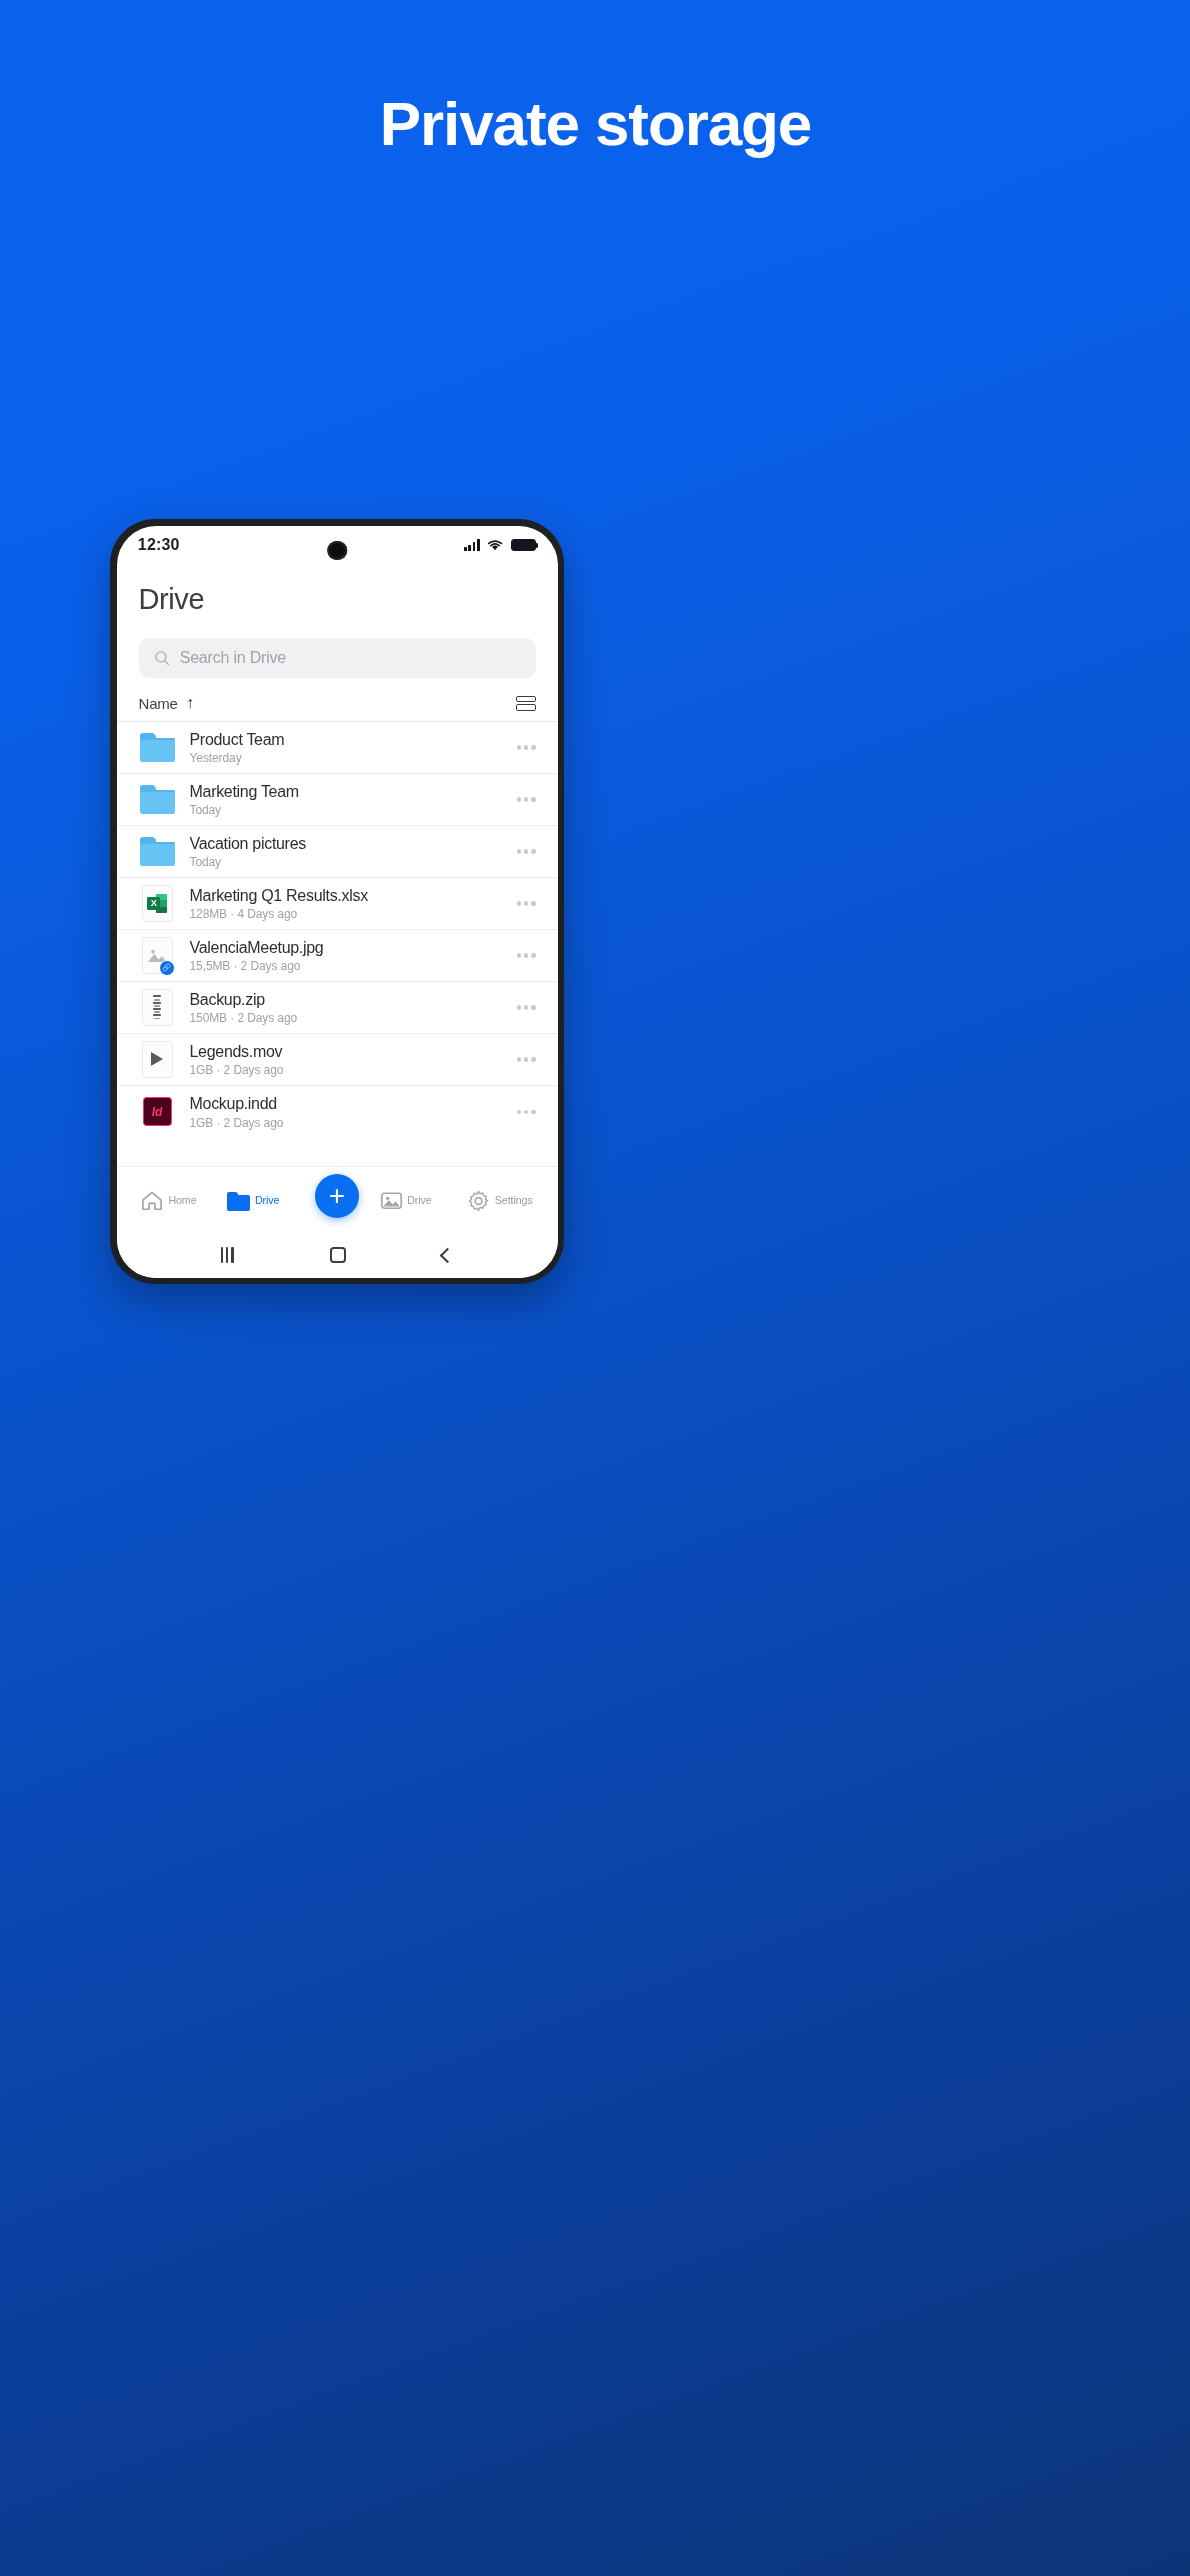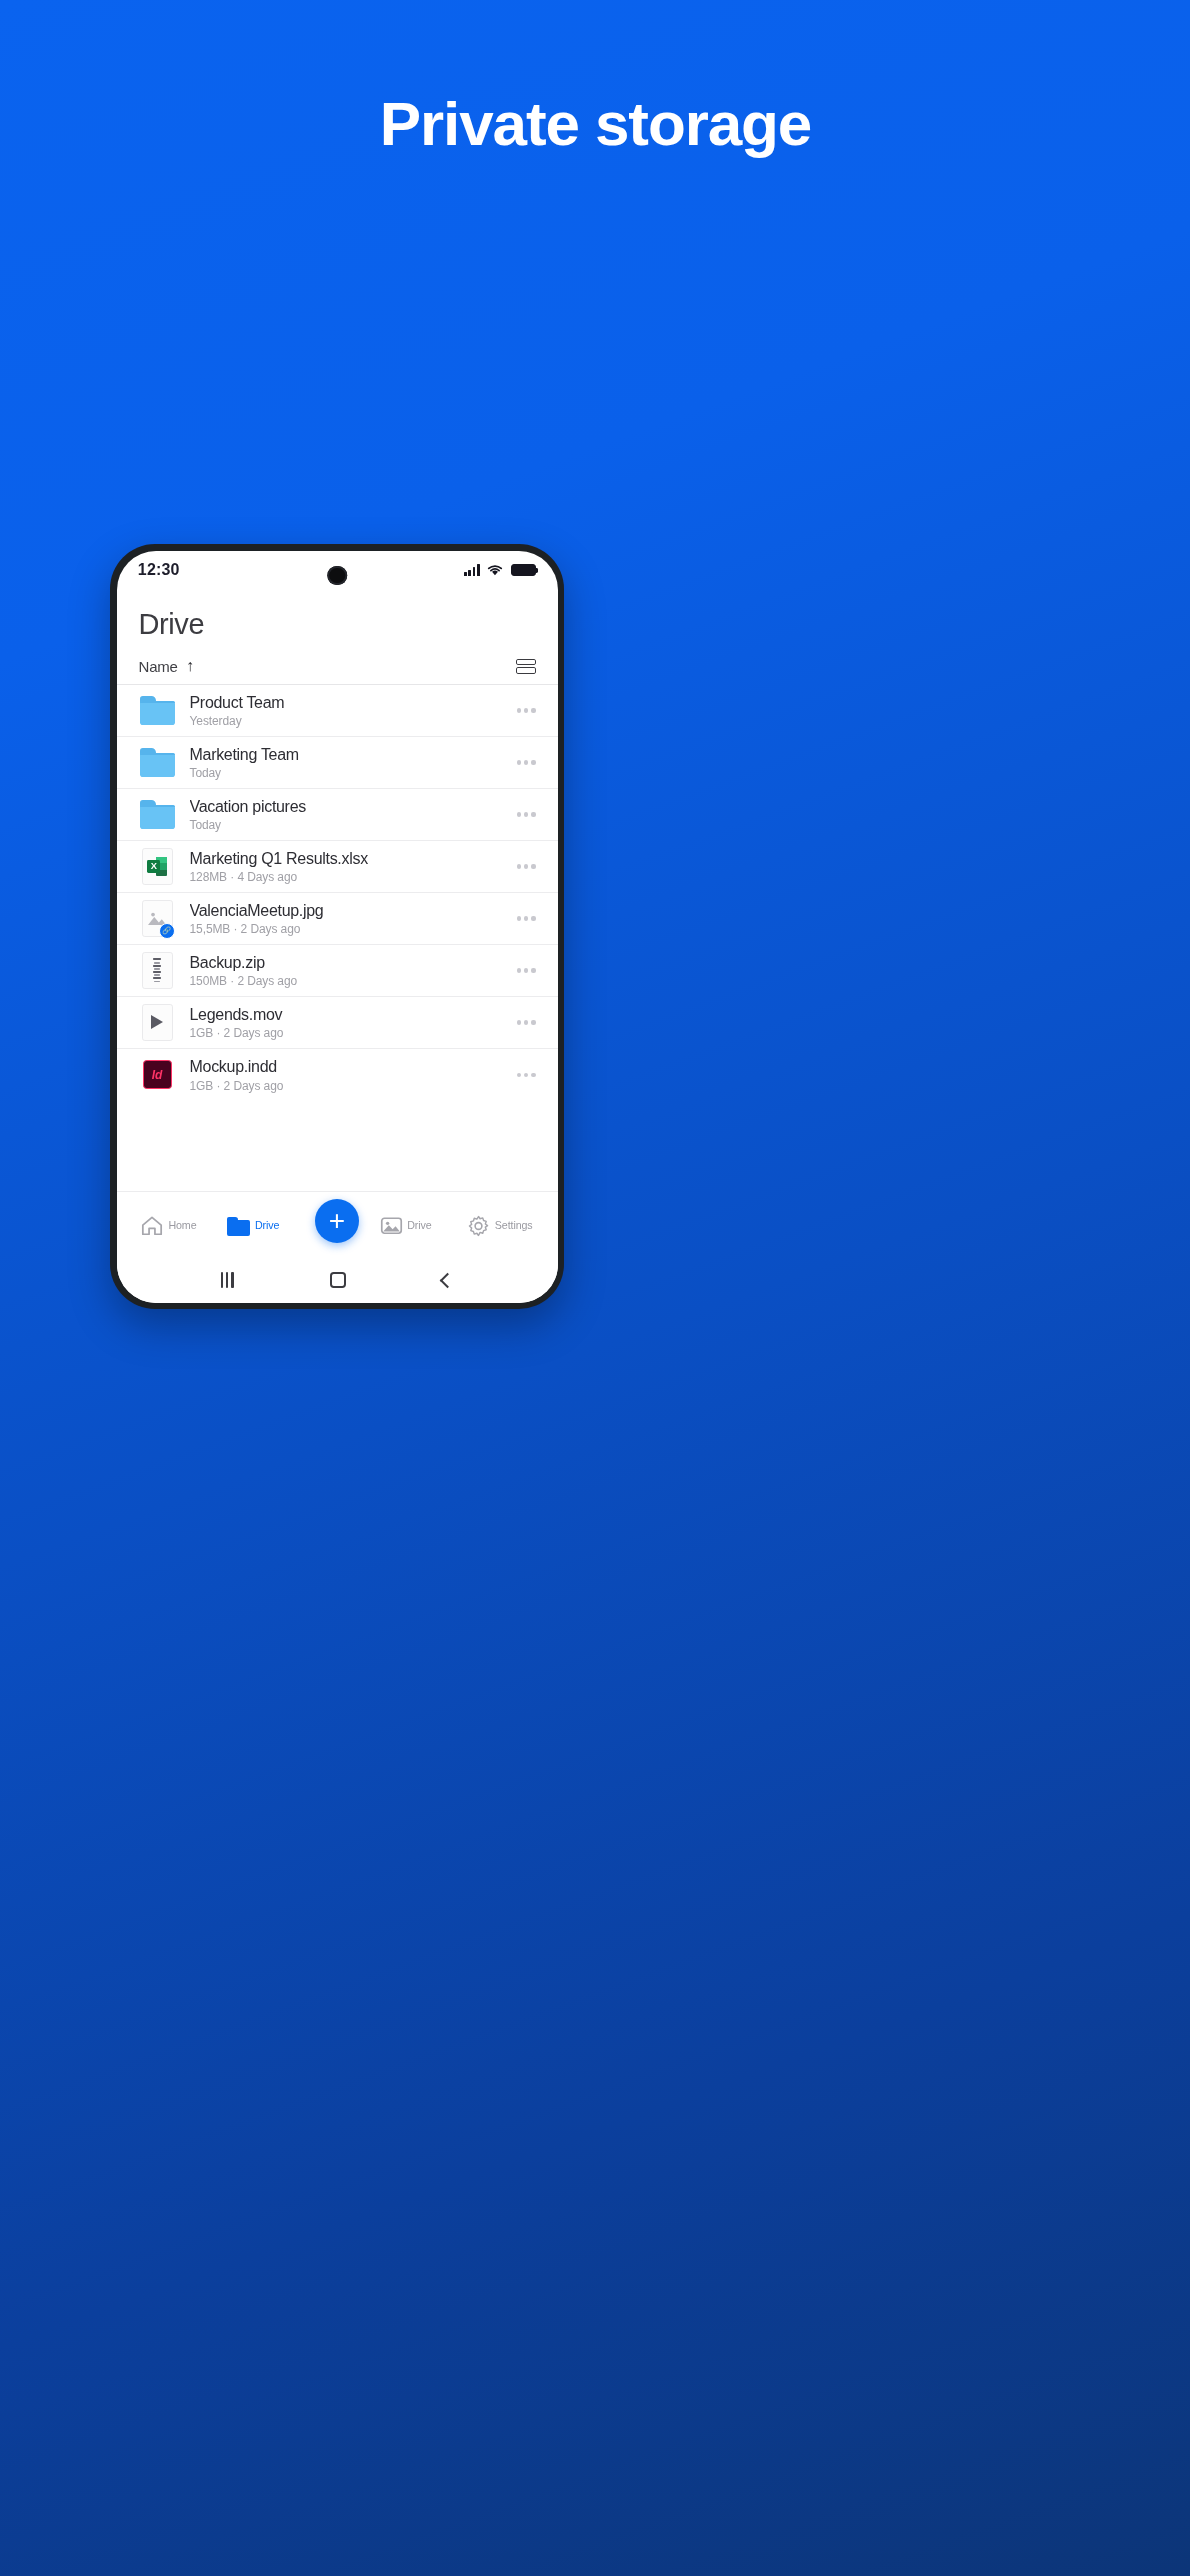--- a/index.html
+++ b/index.html
@@ -27,21 +27,21 @@
     margin-top: 31px;
     font-size: 42px;
     font-weight: 300;
     color: #ffffff;
     letter-spacing: -0.3px;
   }
 
   
   .phone {
     position: absolute;
-    left: 110px; top: 544px;
+    left: 110px; top: 519px;
     width: 454px; height: 765px;
     background: #1d2124;
     border-radius: 45px;
     box-shadow: 0 16.7px 41px rgba(0,0,0,0.30);
     padding: 6.5px;
   }
   .phone-inner {
     width: 100%; height: 100%;
     background: #ffffff;
     border-radius: 39px;
@@ -269,20 +269,29 @@
           <path d="M4.9 8.3 a8 8 0 0 1 10.2 0" stroke="#15151f" stroke-width="2.2" fill="none" stroke-linecap="round"></path>
         </svg>
         <span class="batt"></span>
       </div>
     </div>
 
     <div class="app">
 
       <div class="app-title">Drive</div>
 
+      <div class="search-wrap">
+        <div class="search-box">
+          <svg class="search-ico" viewBox="0 0 20 20">
+            <circle cx="8.6" cy="8.6" r="6.2" stroke="#adadb3" stroke-width="1.7" fill="none"></circle>
+            <line x1="13.3" y1="13.3" x2="18" y2="18" stroke="#adadb3" stroke-width="1.7" stroke-linecap="round"></line>
+          </svg>
+          <span class="search-ph">Search in Drive</span>
+        </div>
+      </div>
 
       <div class="sortbar">
         <div class="sort-left">
           <span class="sort-label">Name</span>
           <span class="sort-arrow">↑</span>
         </div>
         <div class="view-toggle">
           <i></i>
             <i></i>
         </div>

